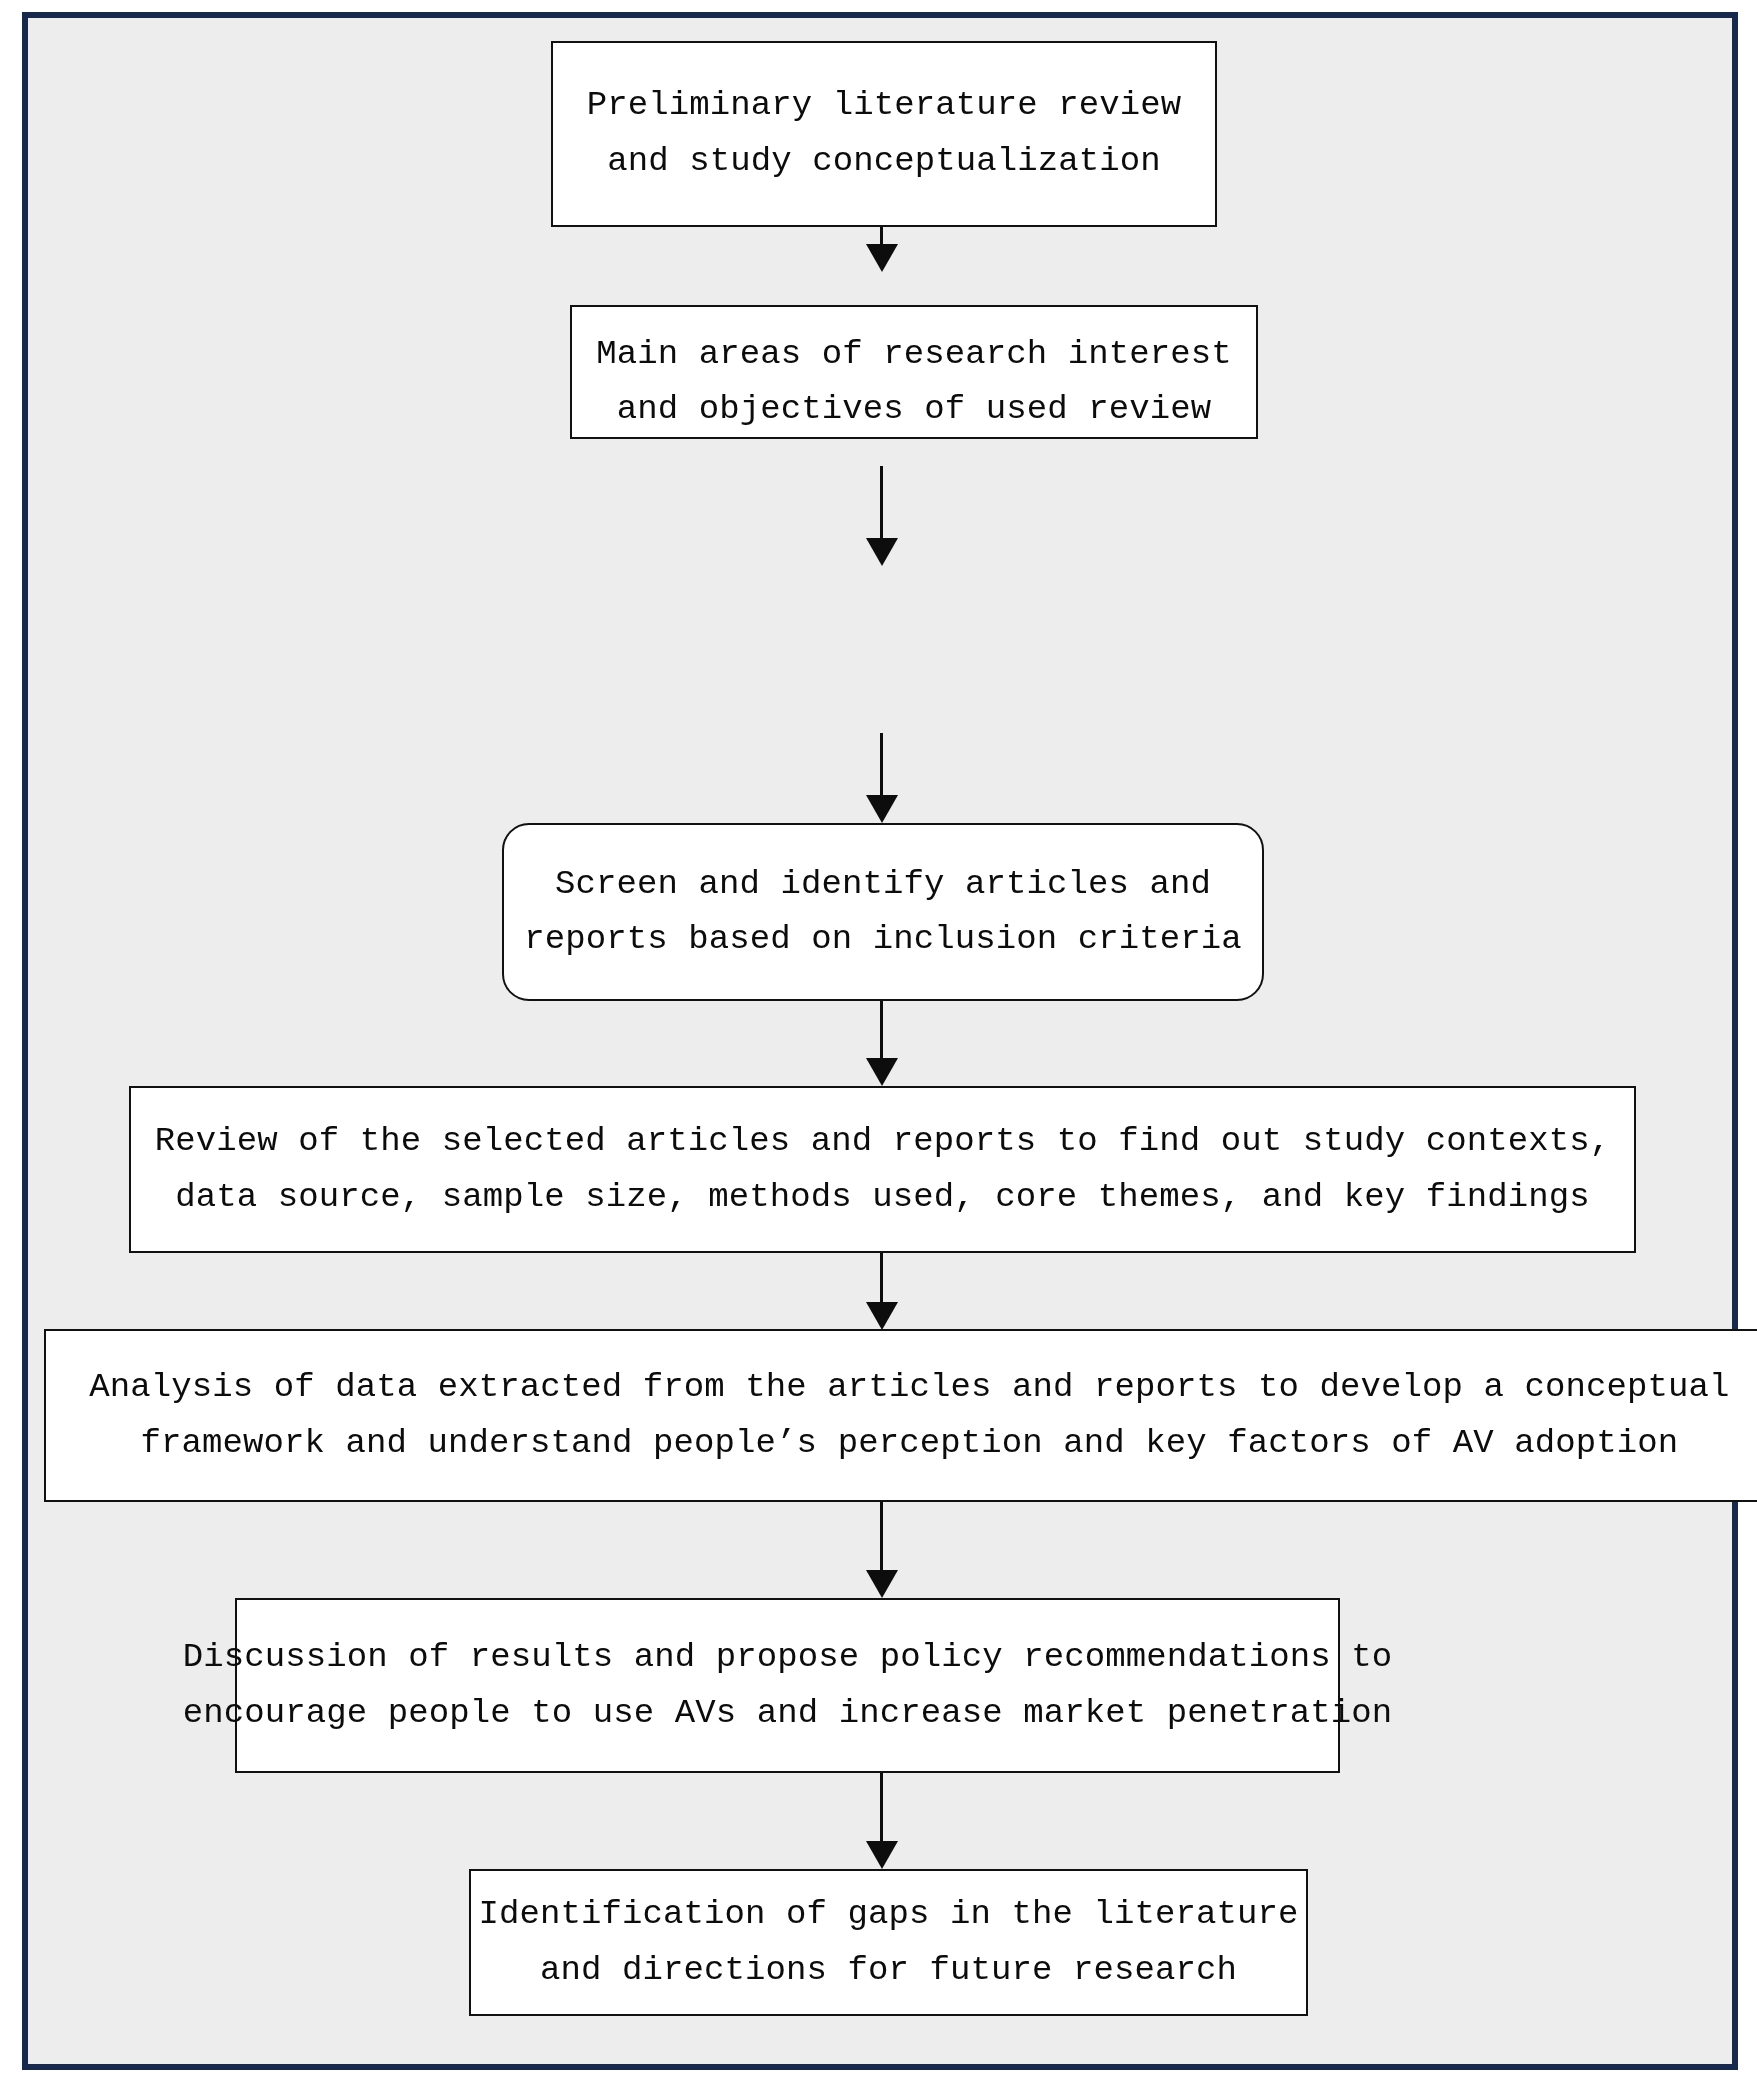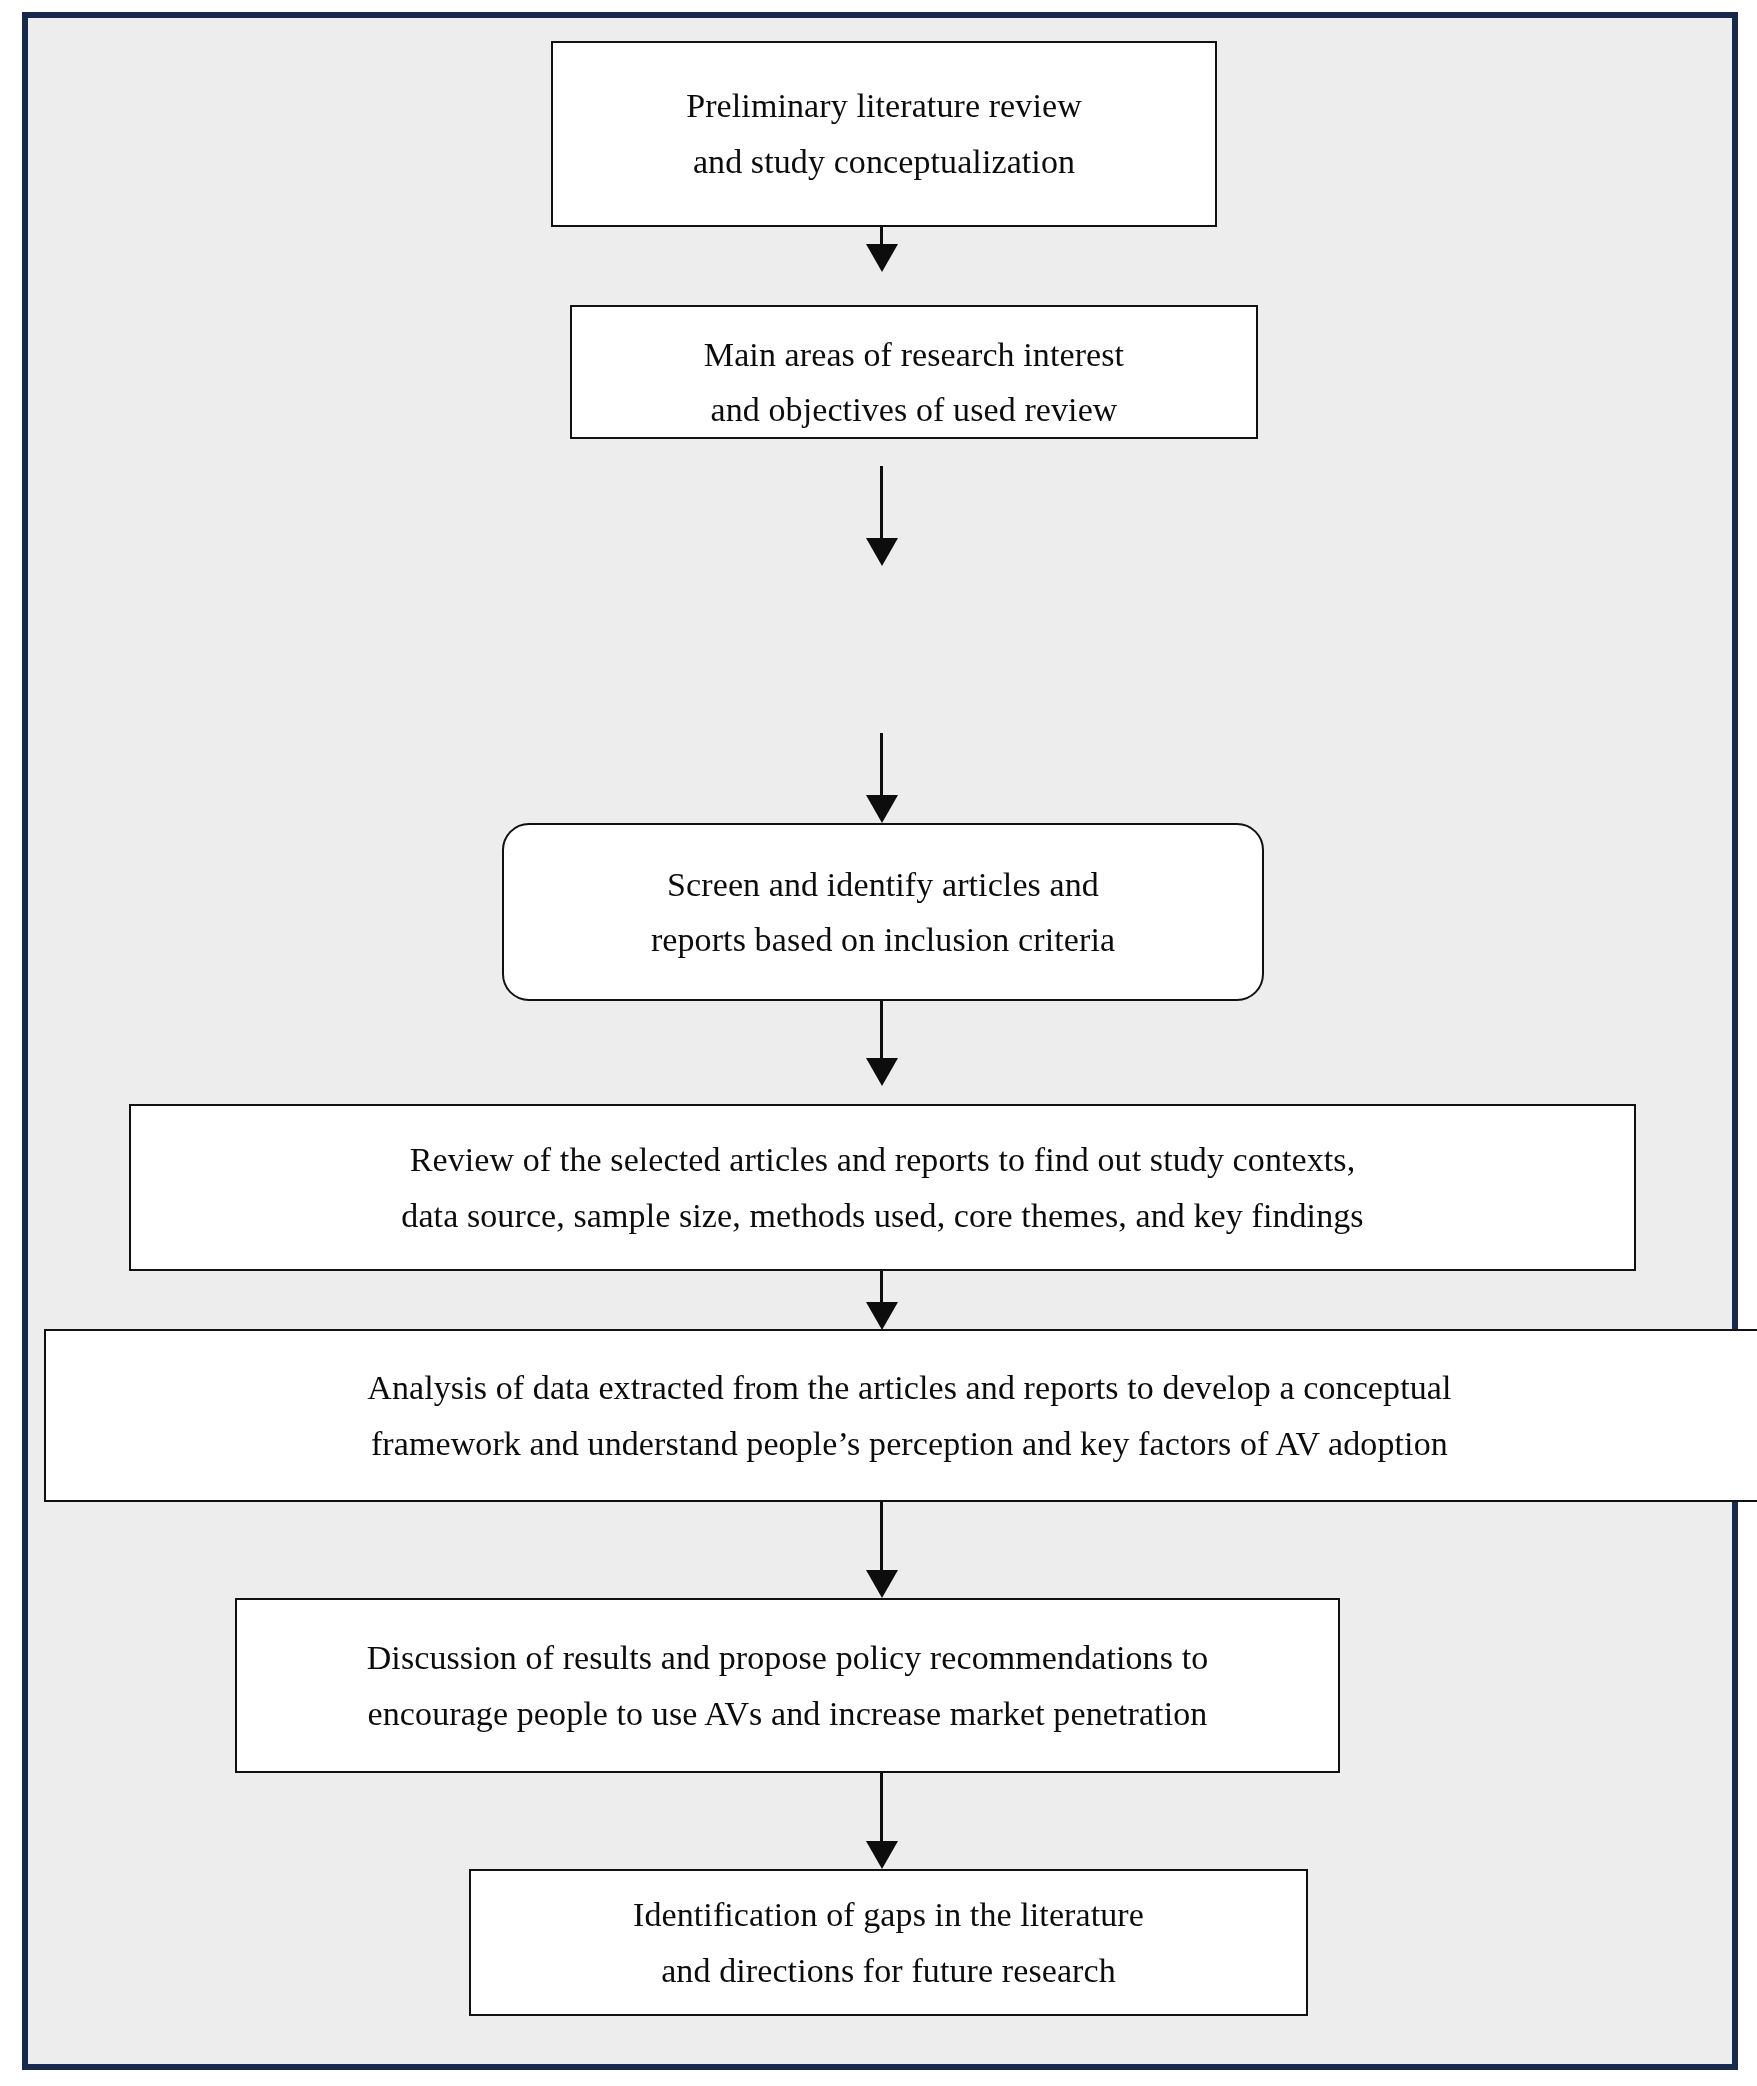--- a/index.html
+++ b/index.html
@@ -23,21 +23,21 @@
     position:absolute;
     box-sizing:border-box;
     background:#ffffff;
     border:2.7px solid #111111;
     display:flex;
     flex-direction:column;
     align-items:center;
     justify-content:center;
     text-align:center;
     color:#0c0c0c;
-    font-family:Liberation Serif, serif;
+    font-family:Liberation Mono, monospace;
     font-size:34px;
     line-height:1.62;
     letter-spacing:0.1px;
   }
   .node .ln{display:block;white-space:nowrap;}
   .arrow{
     position:absolute;
     width:33px;
     display:flex;
     flex-direction:column;
@@ -106,21 +106,21 @@
       <span class="ln">Main areas of research interest</span>
       <span class="ln">and objectives of used review</span>
     </div>
 
 
     <div class="node" style="left:474px; top:805px; width:762px; height:178px;border-radius:27px;">
       <span class="ln">Screen and identify articles and</span>
       <span class="ln">reports based on inclusion criteria</span>
     </div>
 
-    <div class="node" style="left:101px; top:1068px; width:1507px; height:167px;margin-top:18px;">
+    <div class="node" style="left:101px; top:1068px; width:1507px; height:167px;">
       <span class="ln">Review of the selected articles and reports to find out study contexts,</span>
       <span class="ln">data source, sample size, methods used, core themes, and key findings</span>
     </div>
 
     <div class="node" style="left:16.4px; top:1311px; width:1730px; height:173px;">
       <span class="ln">Analysis of data extracted from the articles and reports to develop a conceptual</span>
       <span class="ln">framework and understand people’s perception and key factors of AV adoption</span>
     </div>
 
     <div class="node" style="left:207px; top:1580px; width:1105px; height:175px;">

